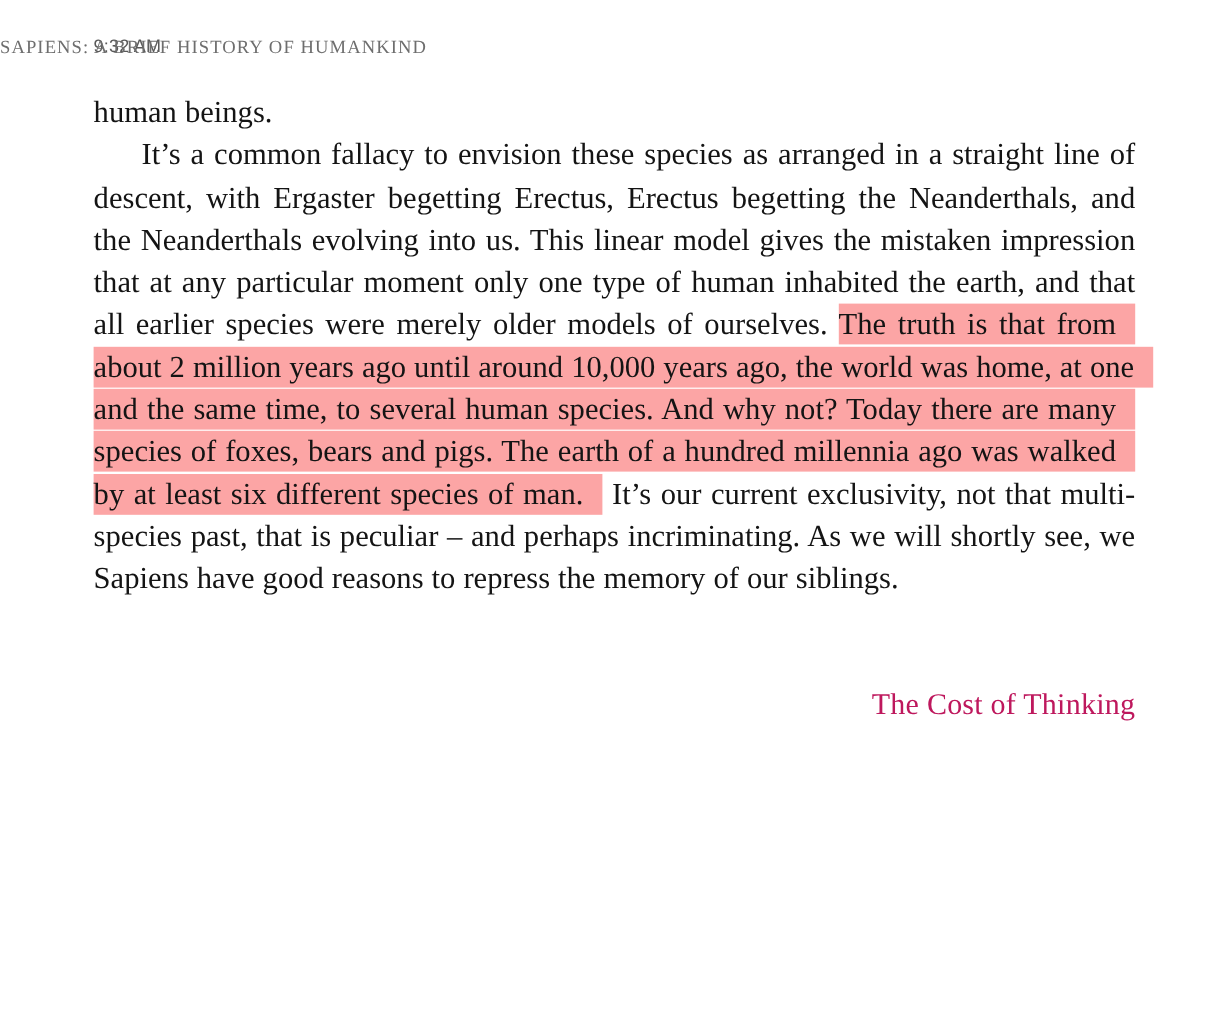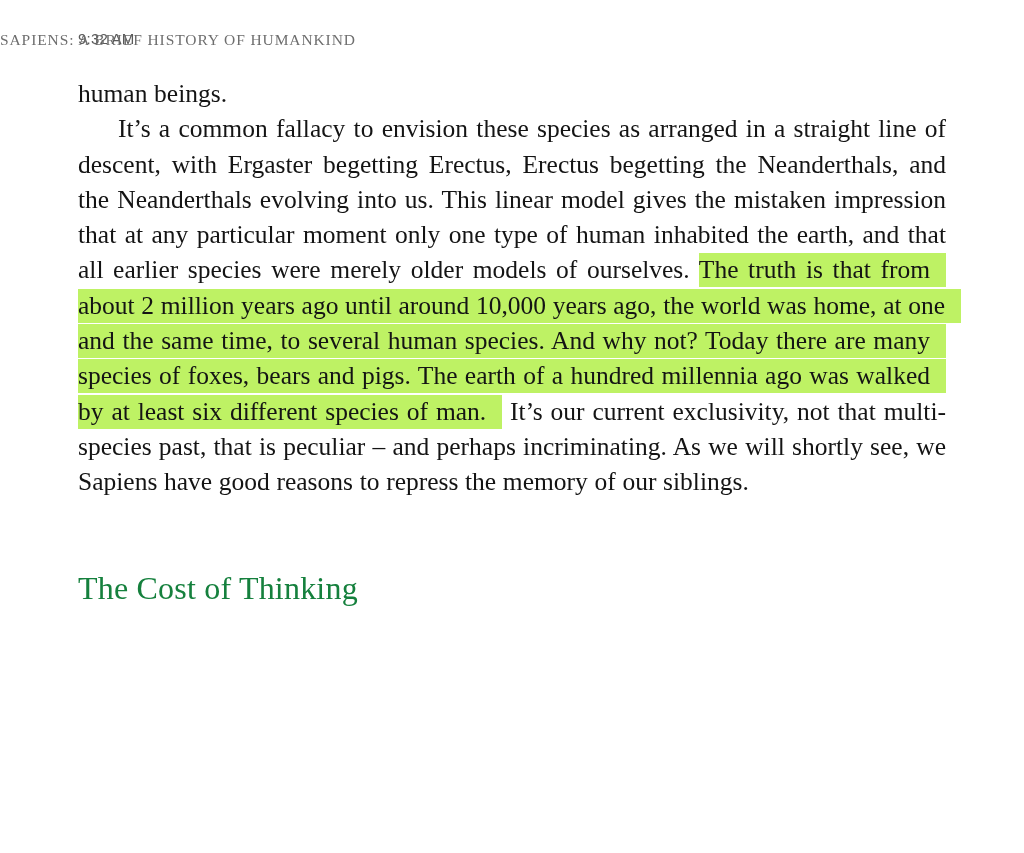--- a/index.html
+++ b/index.html
@@ -69,34 +69,34 @@
     color: #141414;
   }
   p.para.indent {
     text-indent: 40px;
   }
   p.para + p.para {
     margin-top: 0;
   }
 
   .hl {
-    background: #bef264;
+    background: #fca5a5;
     box-decoration-break: clone;
     -webkit-box-decoration-break: clone;
     padding: 2px 16px 3px 0;
   }
 
   h2.section-heading {
     margin: 0;
-    text-align: left;
+    text-align: right;
     font-family: "Liberation Serif", serif;
     font-weight: normal;
-    font-size: 32px;
+    font-size: 25px;
     line-height: 40px;
-    color: #15803d;
+    color: #be185d;
     letter-spacing: 0.2px;
   }
 
   .spacer-before-heading { height: 68px; }
   .spacer-after-heading  { height: 52px; }
 </style>
 </head>
 <body>
 
 <div class="page">

